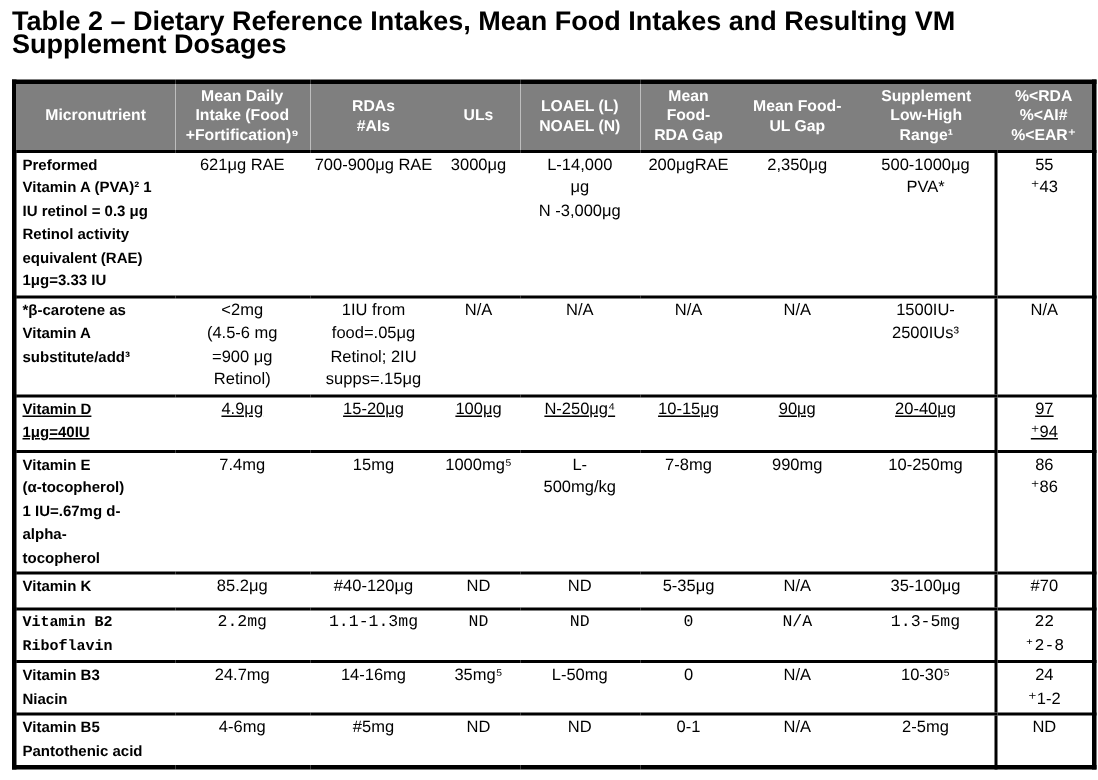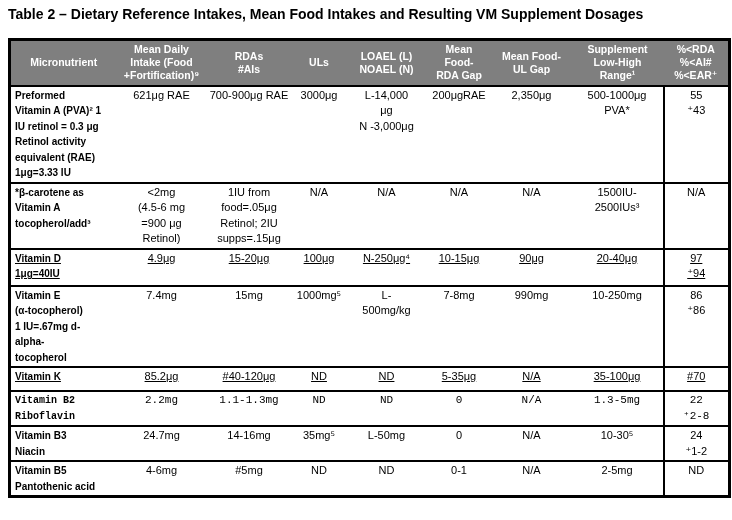--- a/index.html
+++ b/index.html
@@ -5,21 +5,21 @@
   html, body {
     margin: 0; padding: 0;
     width: 732px; height: 520px;
     background: #ffffff;
     overflow: hidden;
     font-family: "Liberation Sans", "DejaVu Sans", sans-serif;
     color: #000000;
   }
   .title {
     font-weight: bold;
-    font-size: 14px;
+    font-size: 18px;
     padding: 7px 0 0 8px;
     line-height: 15px;
     white-space: pre-line;
   }
   table.dri {
     border-collapse: collapse;
     table-layout: fixed;
     width: 720px;
     margin: 16px 0 0 8px;
     border: 3px solid #000000;
@@ -50,21 +50,21 @@
     font-weight: bold;
     font-size: 10px;
     padding-left: 4px;
   }
   td.c8 { border-left: 2px solid #000000; text-align: center; }
   tr.hr  { height: 46px; }
   tr.r1  { height: 94px; }
   tr.r2  { height: 62px; }
   tr.r3  { height: 37px; text-decoration: underline; }
   tr.r4  { height: 81px; }
-  tr.r5  { height: 24px; text-decoration: underline; }
+  tr.r5  { height: 24px; }
   tr.r6  { height: 33px; }
   tr.r7  { height: 33px; font-family: Liberation Mono, monospace; }
   tr.r8  { height: 33px; }
   tr.r9  { height: 34px; }
 </style>
 </head>
 <body>
 
 <div class="title">Table 2 – Dietary Reference Intakes, Mean Food Intakes and Resulting VM Supplement Dosages</div>
 
@@ -121,21 +121,21 @@
       <td class="c5">200μgRAE</td>
       <td class="c6">2,350μg</td>
       <td class="c7">500-1000μg
 PVA*</td>
       <td class="c8">55
 ⁺43</td>
     </tr>
     <tr class="r2">
       <td class="c0">*β-carotene as
 Vitamin A
-tocopherol/add³</td>
+substitute/add³</td>
       <td class="c1">&lt;2mg
 (4.5-6 mg
 =900 μg
 Retinol)</td>
       <td class="c2">1IU from
 food=.05μg
 Retinol; 2IU
 supps=.15μg</td>
       <td class="c3">N/A</td>
       <td class="c4">N/A</td>

